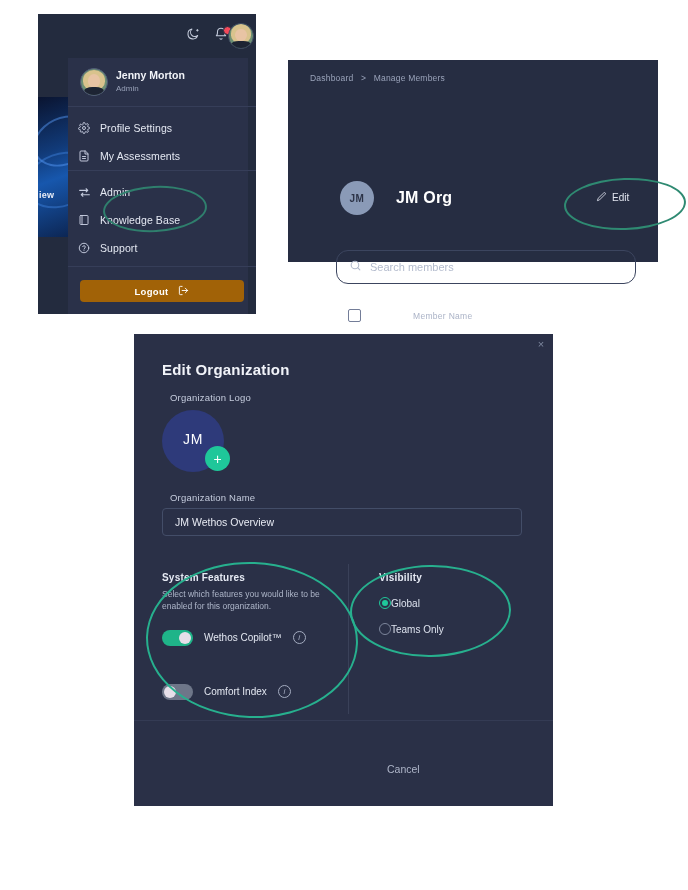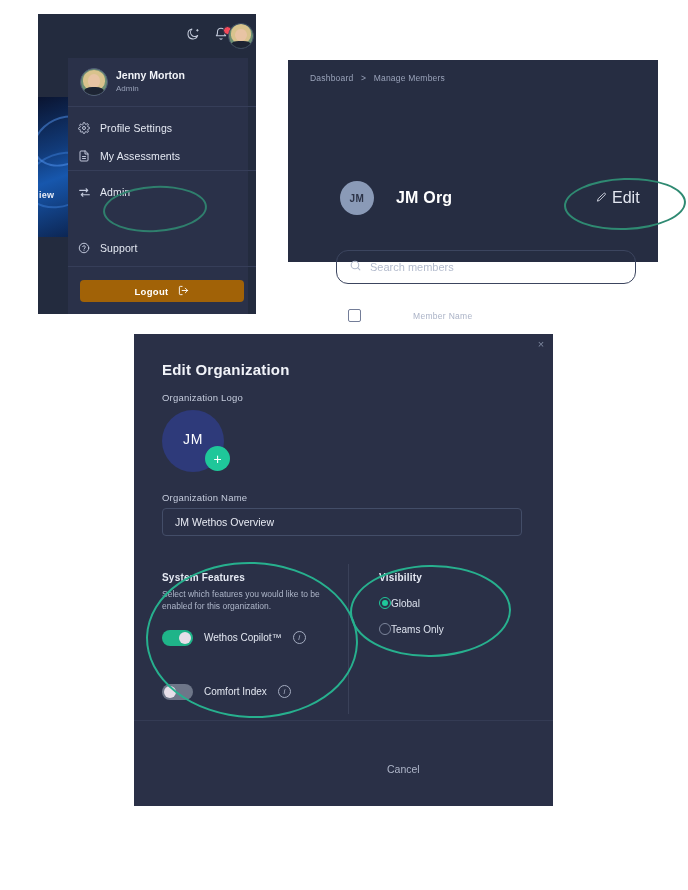--- a/index.html
+++ b/index.html
@@ -53,33 +53,33 @@
   
   #panel2{left:288px;top:60px;width:370px;height:202px;background:#262d42;overflow:visible;}
   #p2-crumb{position:absolute;left:22px;top:13px;font-size:8.5px;color:#9aa3ba;letter-spacing:.2px;}
   #p2-orgav{position:absolute;left:52px;top:138px;transform:translateY(-50%);
      width:34px;height:34px;border-radius:50%;background:#8a9ab7;
      display:flex;align-items:center;justify-content:center;
      font-size:10px;font-weight:700;color:#2c3347;letter-spacing:.5px;}
   #p2-orgname{position:absolute;left:108px;top:138px;transform:translateY(-50%);
      font-size:16px;font-weight:700;color:#ffffff;letter-spacing:.2px;}
   #p2-edit{position:absolute;left:308px;top:138px;transform:translateY(-50%);
-     display:flex;align-items:flex-end;gap:5px;font-size:16px;color:#e2e6f0;}
+     display:flex;align-items:flex-start;gap:5px;font-size:10px;color:#e2e6f0;}
   #ring-edit{position:absolute;left:276px;top:118px;width:118px;height:48px;border:2px solid #2f8a72;border-radius:50%;transform:rotate(-2deg);}
   #p2-search{position:absolute;left:48px;top:190px;width:300px;height:34px;
      border:1px solid #3c455f;border-radius:12px;display:flex;align-items:center;gap:8px;padding:0 12px;box-sizing:border-box;}
   #p2-search .ph{font-size:11px;color:#b3bbcd;}
   #p2-chk{position:absolute;left:60px;top:249px;width:11px;height:11px;border:1.4px solid #737d98;border-radius:2px;}
   #p2-colhead{position:absolute;left:125px;top:251px;font-size:8.5px;color:#aab2c6;letter-spacing:.3px;}
 
   
   #panel3{left:134px;top:334px;width:419px;height:472px;background:#2a3047;overflow:hidden;}
   #p3-close{position:absolute;right:6px;top:4px;width:12px;height:12px;color:#7d879e;font-size:11px;line-height:12px;text-align:center;}
   #p3-title{position:absolute;left:28px;top:27px;font-size:15px;font-weight:700;color:#f1f3f9;letter-spacing:.2px;}
-  .p3-label{position:absolute;font-size:9.5px;color:#c5ccdd;letter-spacing:.2px;}
+  .p3-label{position:absolute;font-size:9.5px;color:#c5ccdd;letter-spacing:.2px;margin-left:8px;}
   #lb-logo{left:28px;top:58px;}
   #p3-logo{position:absolute;left:28px;top:76px;width:62px;height:62px;border-radius:50%;
      background:#2e3a7a;display:flex;align-items:center;justify-content:center;}
   #p3-logo span{font-size:14px;color:#ffffff;letter-spacing:.6px;margin-top:-4px;}
   #p3-plus{position:absolute;left:71px;top:112px;width:25px;height:25px;border-radius:50%;
      background:#1fc79a;display:flex;align-items:center;justify-content:center;color:#ffffff;font-size:14px;line-height:1;}
   #lb-name{left:28px;top:158px;}
   #p3-input{position:absolute;left:28px;top:174px;width:360px;height:28px;box-sizing:border-box;
      border:1px solid #434d68;border-radius:4px;display:flex;align-items:center;padding:0 12px;}
   #p3-input .val{font-size:10.5px;color:#e7eaf3;}
@@ -186,20 +186,29 @@
     <div class="p1-item" style="top:120px">
       <span class="ic">
         <svg width="13" height="13" viewBox="0 0 24 24" fill="none" stroke="currentColor" stroke-width="2" stroke-linecap="round" stroke-linejoin="round">
           <path d="M3 8h15M15 5l3 3-3 3"></path>
           <path d="M21 16H6M9 13l-3 3 3 3"></path>
         </svg>
       </span>
       <span class="lb">Admin</span>
     </div>
 
+    <div class="p1-item" style="top:148px">
+      <span class="ic">
+        <svg width="12" height="12" viewBox="0 0 24 24" fill="none" stroke="currentColor" stroke-width="1.9" stroke-linecap="round" stroke-linejoin="round">
+          <rect x="4" y="3" width="16" height="18" rx="1.5"></rect>
+          <path d="M8 3v18"></path>
+        </svg>
+      </span>
+      <span class="lb">Knowledge Base</span>
+    </div>
 
     <div class="p1-item" style="top:176px">
       <span class="ic">
         <svg width="12" height="12" viewBox="0 0 24 24" fill="none" stroke="currentColor" stroke-width="1.9" stroke-linecap="round" stroke-linejoin="round">
           <circle cx="12" cy="12" r="9.5"></circle>
           <path d="M9.3 9.2a2.8 2.8 0 0 1 5.4.9c0 1.9-2.7 2.4-2.7 4"></path>
           <path d="M12 17.2h.01"></path>
         </svg>
       </span>
       <span class="lb">Support</span>

